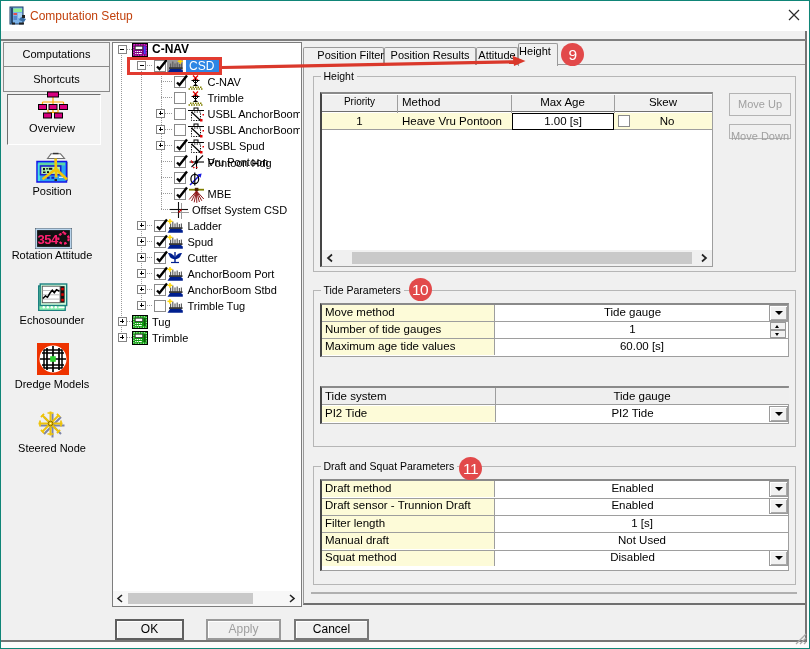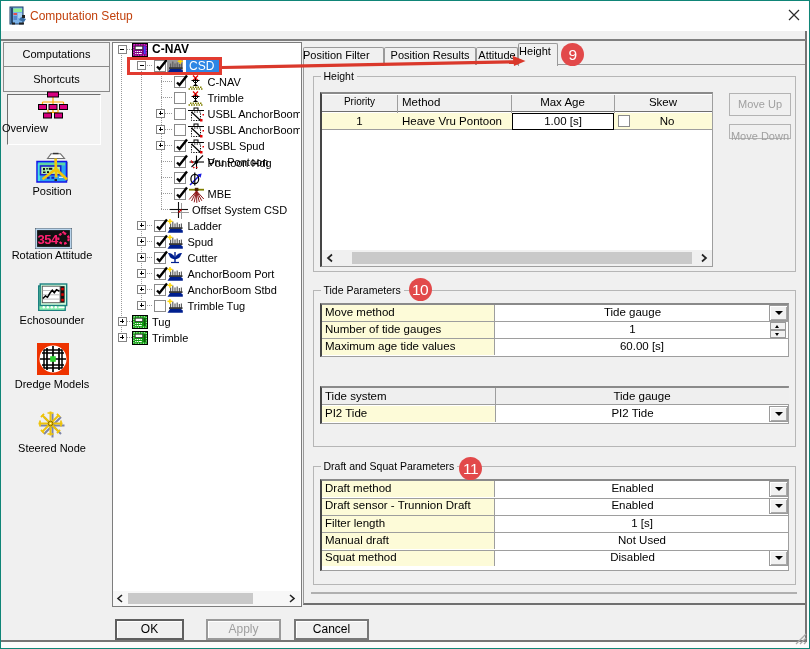--- a/index.html
+++ b/index.html
@@ -55,21 +55,21 @@
 </g>
 <g fill="#d6007e" stroke="#000" stroke-width="1">
 <rect x="9.5" y="1" width="11" height="5"></rect>
 <rect x="0.5" y="13.5" width="8" height="5"></rect>
       <rect x="11" y="13.5" width="8" height="5"></rect>
       <rect x="21.5" y="13.5" width="8" height="5"></rect>
 <rect x="5.5" y="22" width="8" height="5"></rect>
       <rect x="16.5" y="22" width="8" height="5"></rect>
 </g>
 </svg>
-<div class="txt" style="left:2px;top:122px;width:100px;font-size:11px">Overview</div>
+<div class="txt" style="left:2px;top:122px;width:100px;text-align:center;font-size:11px">Overview</div>
 <svg class="abs" style="left:33px;top:149px" width="36" height="34" viewBox="0 0 36 34">
 <rect x="31.5" y="13" width="3" height="19" fill="#555"></rect>
 <rect x="4" y="12.5" width="29.5" height="20.5" fill="#2aa2f2" stroke="#1515e6" stroke-width="1.5"></rect>
 <rect x="5.5" y="13.8" width="26.5" height="2.6" fill="#5fd3a2"></rect>
 <rect x="4.8" y="14.5" width="2.2" height="17.5" fill="#45e0e0"></rect>
 <rect x="7.5" y="17" width="20.2" height="8.7" fill="#b2f0b2" stroke="#1f1fc8" stroke-width="1.6"></rect>
 <g fill="#111">
 <rect x="10" y="19" width="2" height="2.2"></rect>
       <rect x="13.3" y="19" width="1.5" height="1.5"></rect>
       <rect x="15.8" y="18.8" width="3.5" height="2"></rect>
@@ -559,21 +559,21 @@
 <div class="abs" style="left:128px;top:593px;width:125px;height:11px;background:#c9c9c9"></div>
 <svg class="abs" style="left:116px;top:594px" width="8" height="9" viewBox="0 0 8 9">
     <path d="M6,1 L2,4.5 L6,8" stroke="#222" stroke-width="1.6" fill="none"></path>
   </svg>
 <svg class="abs" style="left:288px;top:594px" width="8" height="9" viewBox="0 0 8 9">
     <path d="M2,1 L6,4.5 L2,8" stroke="#222" stroke-width="1.6" fill="none"></path>
   </svg>
 <div class="abs" style="left:302.5px;top:64px;width:502.2px;height:541px;background:#f0f0f0;border:1px solid #9a9a9a;border-right:none;border-bottom:2.5px solid #6f6f6f"></div>
 <div class="abs" style="left:311px;top:592px;width:486px;height:1.5px;background:#b0b0b0"></div>
 <div class="abs" style="left:303px;top:47px;width:81px;height:18px;background:#f0f0f0;border:1px solid #9a9a9a;border-bottom:none;border-radius:2px 2px 0 0"></div>
-<div class="txt" style="left:303px;top:48.5px;width:81px;text-align:left;font-size:11px">Position Filter</div>
+<div class="txt" style="left:303px;top:48.5px;width:81px;text-align:right;font-size:11px">Position Filter</div>
 <div class="abs" style="left:384px;top:47px;width:92px;height:18px;background:#f0f0f0;border:1px solid #9a9a9a;border-bottom:none;border-radius:2px 2px 0 0"></div>
 <div class="txt" style="left:384px;top:48.5px;width:92px;text-align:center;font-size:11px">Position Results</div>
 <div class="abs" style="left:476px;top:47px;width:42px;height:18px;background:#f0f0f0;border:1px solid #9a9a9a;border-bottom:none;border-radius:2px 2px 0 0"></div>
 <div class="txt" style="left:476px;top:48.5px;width:42px;text-align:center;font-size:11px">Attitude</div>
 <div class="abs" style="left:517.5px;top:43px;width:40.5px;height:23px;background:#f0f0f0;border:1px solid #9a9a9a;border-bottom:none;border-radius:2px 2px 0 0"></div>
 <div class="txt" style="left:516px;top:45px;width:38px;text-align:center;font-size:11px">Height</div>
 <div class="gbox" style="left:312.5px;top:76px;width:483.5px;height:196px">
     <div class="glabel" style="left:7px">Height</div>
   </div>
 <div class="abs" style="left:320px;top:92px;width:393px;height:175px;background:#fff;border-top:2px solid #8a8a8a;border-left:2px solid #454545;border-right:1px solid #9e9e9e;border-bottom:1px solid #9e9e9e"></div>

